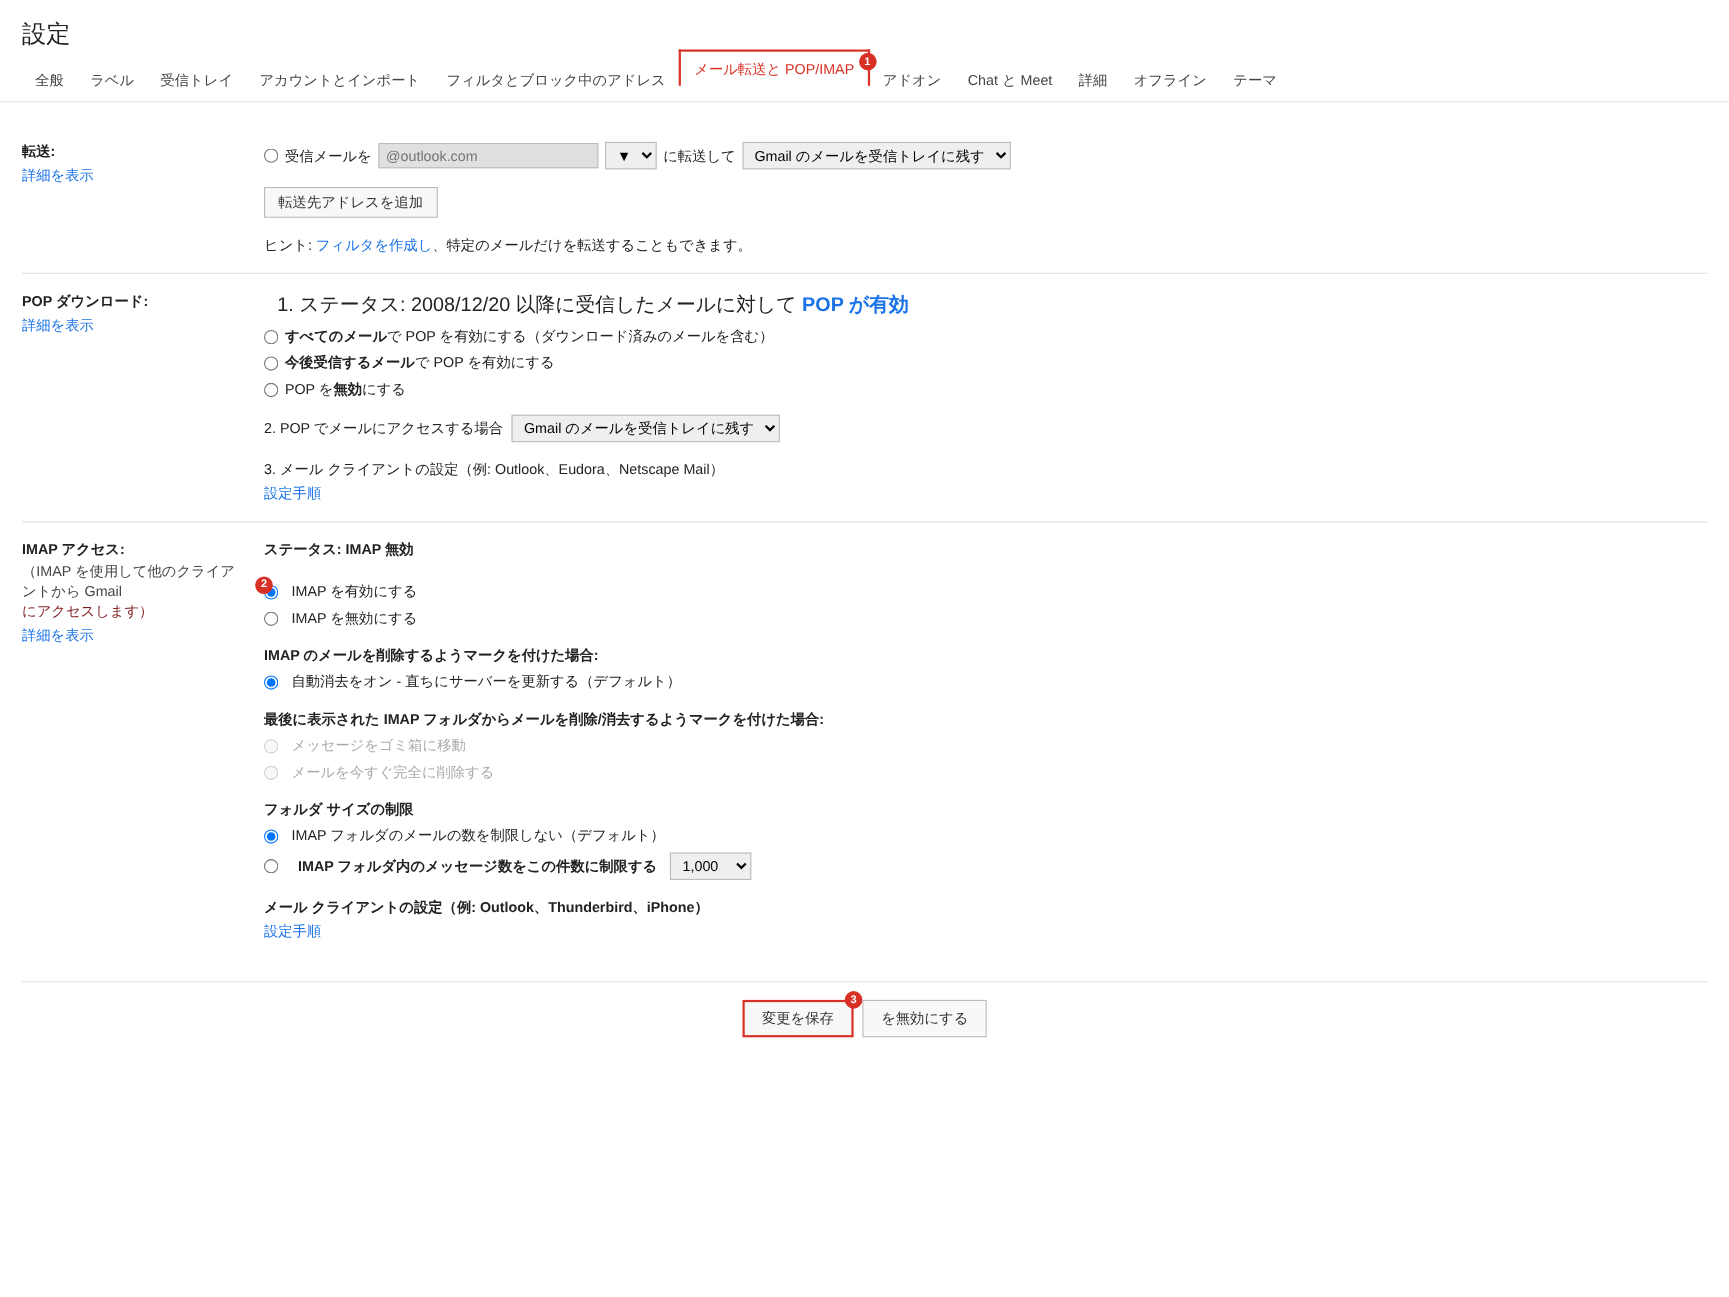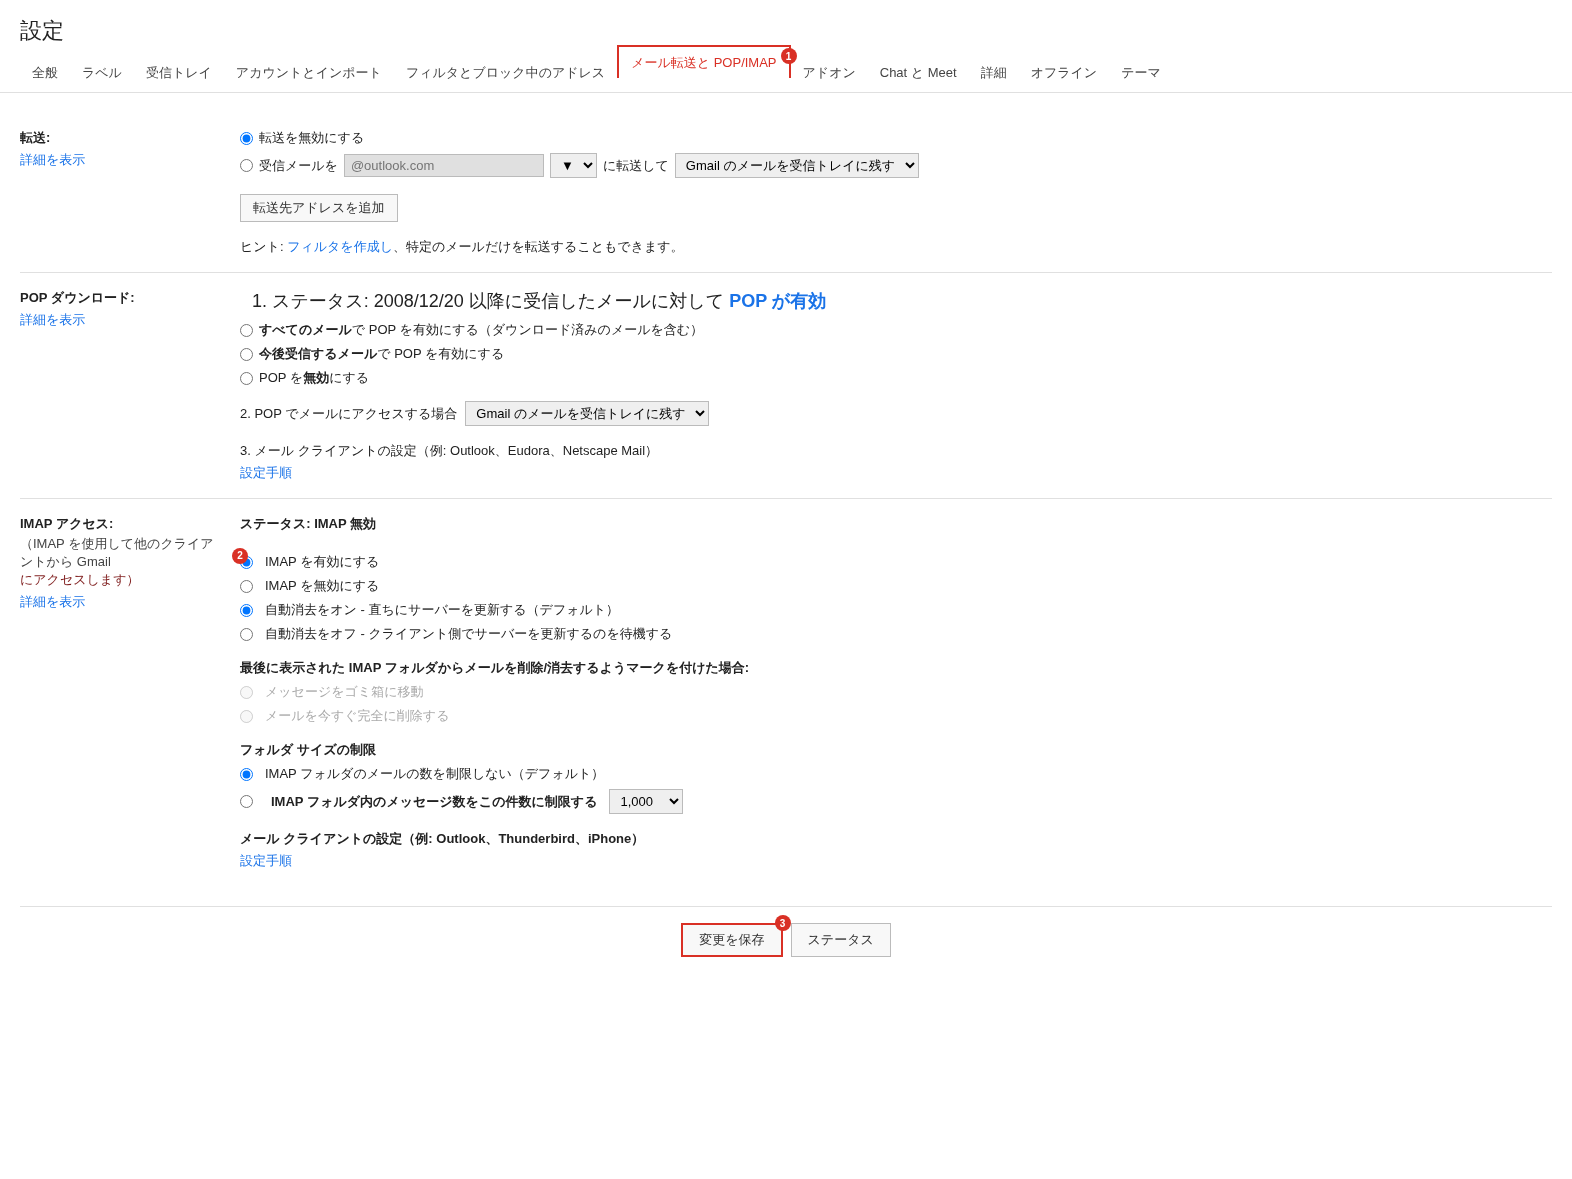--- a/index.html
+++ b/index.html
@@ -265,24 +265,20 @@
 </div>
 
 <div class="content">
 
   <div class="section">
     <div class="section-label">
       <strong>転送:</strong>
       <a class="detail-link">詳細を表示</a>
     </div>
     <div class="section-content">
-      <div class="radio-row">
-        <input type="radio" name="forwarding" checked="" style="">
-        <span>転送を無効にする</span>
-      </div>
       <div class="forward-row">
         <input type="radio" name="forwarding" style="">
         <span>受信メールを</span>
         <input type="text" style="width: 200px; border: 1px solid rgb(187, 187, 187); padding: 3px 6px; font-size: 13px; background: rgb(224, 224, 224);" placeholder="@outlook.com">
         <select style="border:1px solid #bbb; padding:3px 6px; font-size:13px;">
           <option>▼</option>
         </select>
         <span>に転送して</span>
         <select style="border:1px solid #bbb; padding:3px 6px; font-size:13px;">
           <option>Gmail のメールを受信トレイに残す</option>
@@ -355,27 +351,24 @@
           <div class="ann-num">2</div>
           <input type="radio" name="imap" checked="" style="border: 2px solid rgb(217, 48, 37);">
         </div>
         <span style="margin-left:6px;">IMAP を有効にする</span>
       </div>
       <div class="radio-row">
         <input type="radio" name="imap" style="">
         <span style="margin-left:6px;">IMAP を無効にする</span>
       </div>
 
+      <div class="sub-section-title" style="margin-top:16px;">IMAP のメールを削除するようマークを付けた場合:</div>
       <div class="radio-row">
         <input type="radio" name="imap_delete" checked="" style="">
         <span style="margin-left:6px;">自動消去をオン - 直ちにサーバーを更新する（デフォルト）</span>
-      </div>
-      <div class="radio-row">
-        <input type="radio" name="imap_delete" style="">
-        <span style="margin-left:6px;">自動消去をオフ - クライアント側でサーバーを更新するのを待機する</span>
       </div>
 
       <div class="sub-section-title" style="margin-top:16px;">最後に表示された IMAP フォルダからメールを削除/消去するようマークを付けた場合:</div>
       <div class="radio-row">
         <input type="radio" name="imap_last" disabled="" style="">
         <span style="margin-left:6px; color:#aaa;">メッセージをゴミ箱に移動</span>
       </div>
       <div class="radio-row">
         <input type="radio" name="imap_last" disabled="" style="">
         <span style="margin-left:6px; color:#aaa;">メールを今すぐ完全に削除する</span>
@@ -405,14 +398,14 @@
   </div>
 
 </div>
 
 <div style="border-top: 1px solid #e0e0e0; margin: 0 20px;"></div>
 <div class="footer-buttons">
   <div class="save-btn-wrapper">
     <div class="ann-num">3</div>
     <button class="save-button">変更を保存</button>
   </div>
-  <button class="cancel-button">ステータス</button>
+  <button class="cancel-button">を無効にする</button>
 </div>
 
 </body></html>

